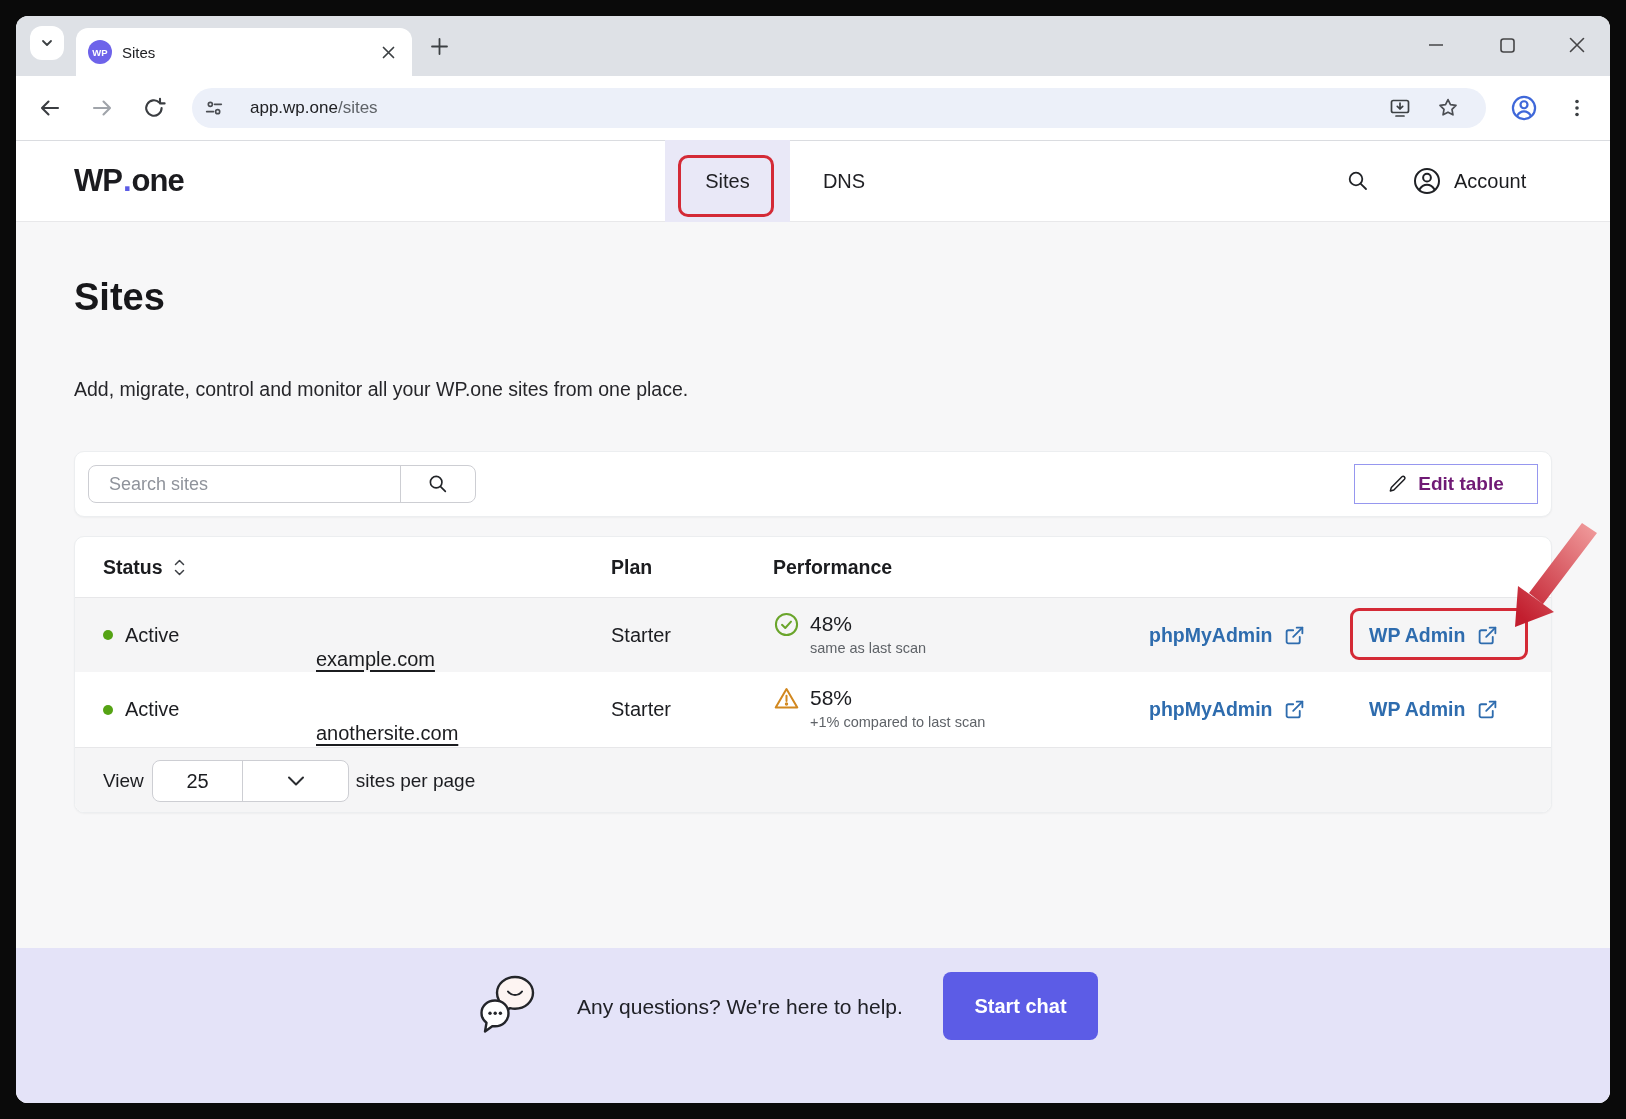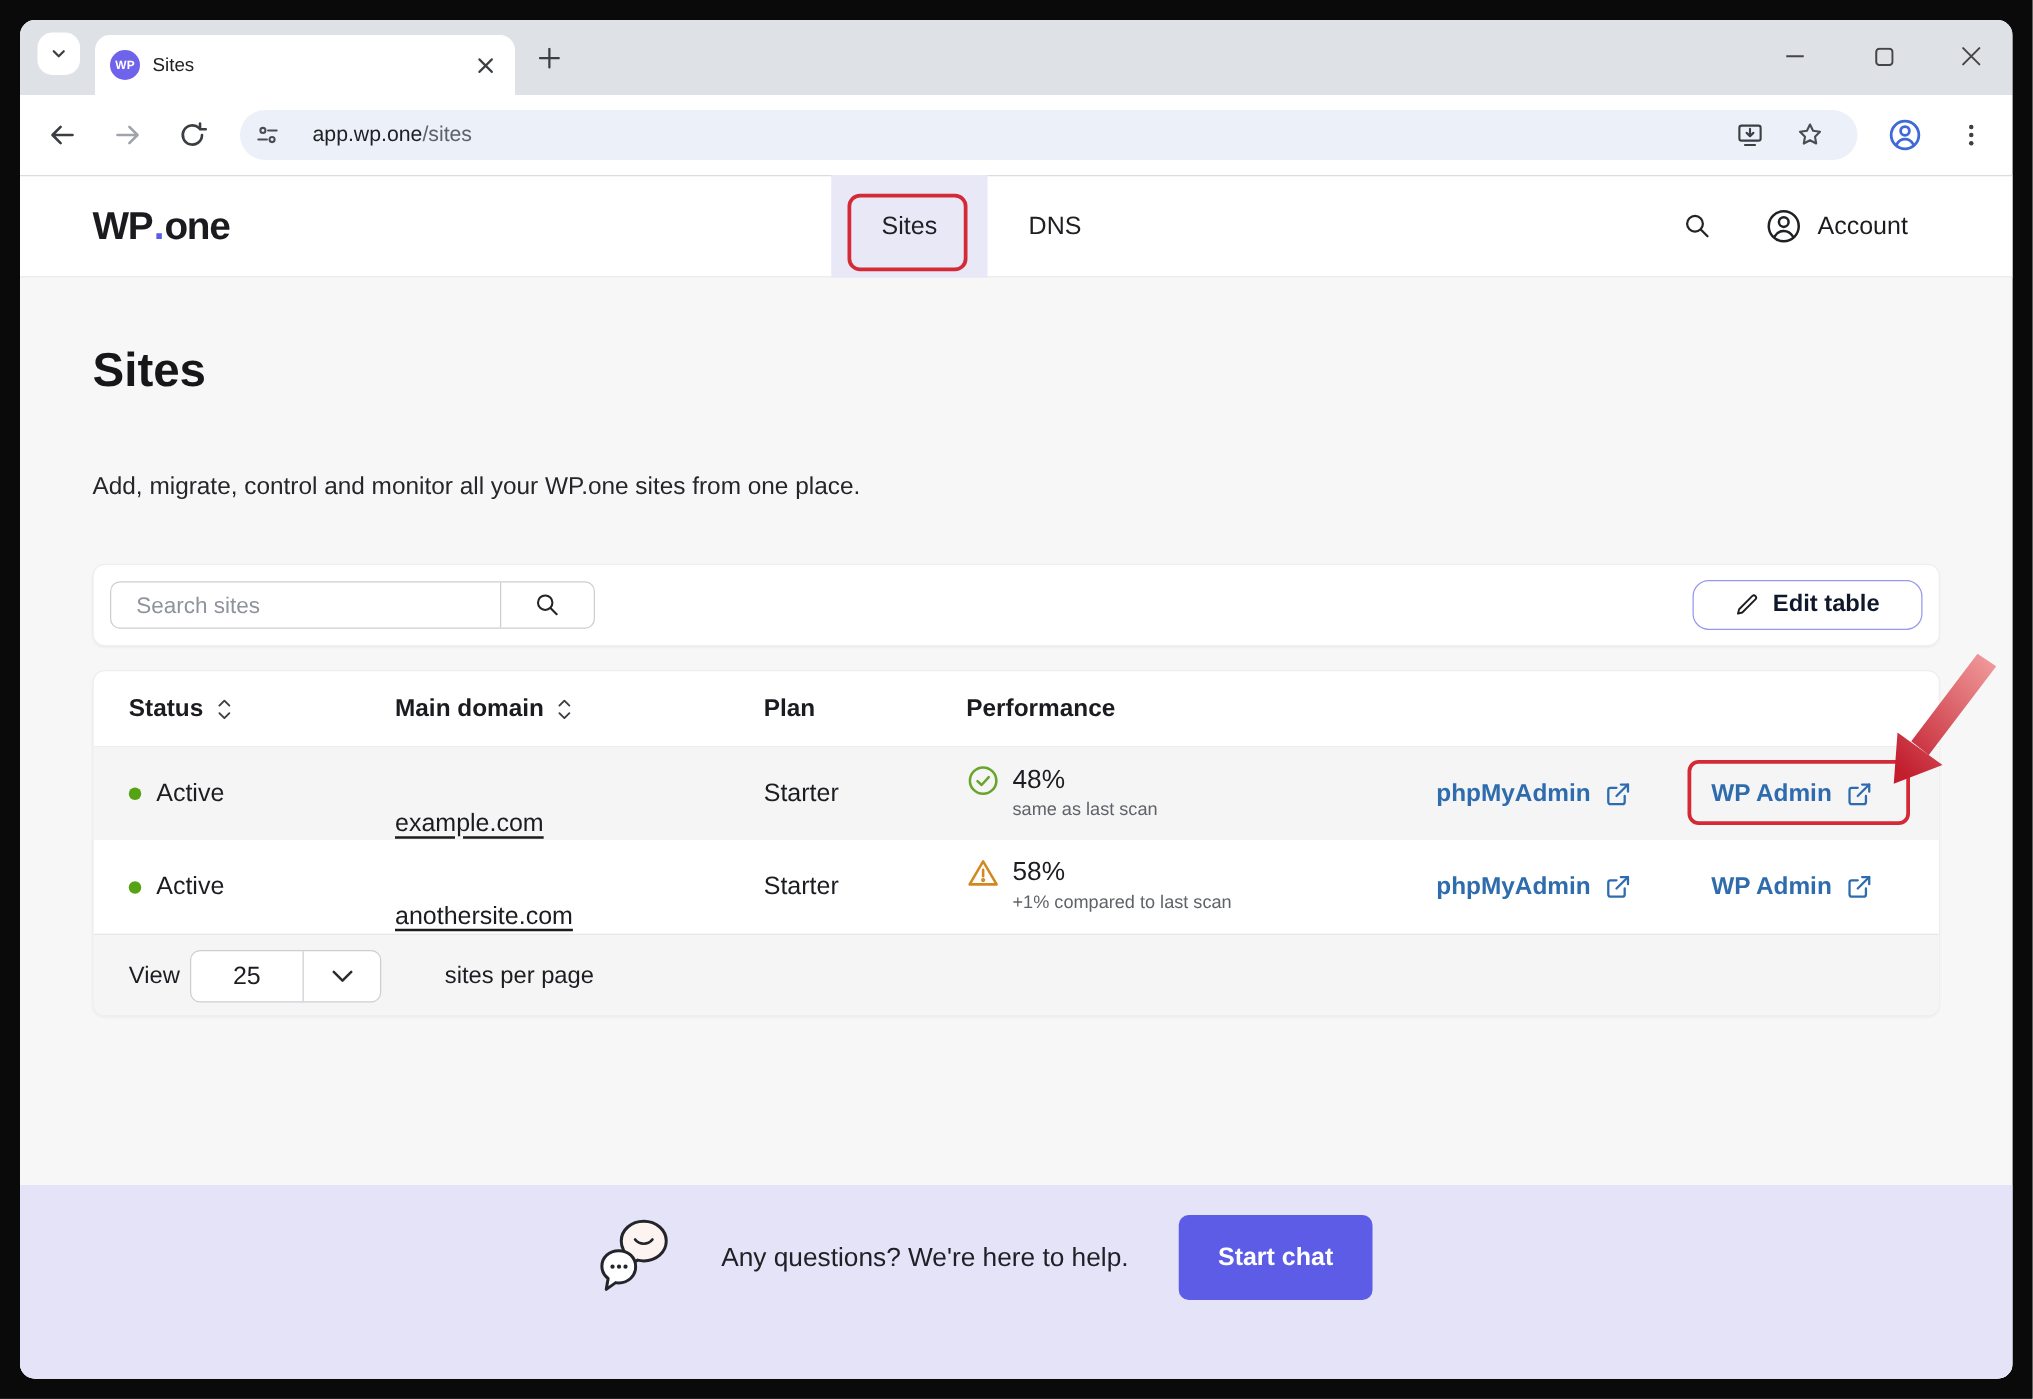--- a/index.html
+++ b/index.html
@@ -41,37 +41,37 @@
   .btn-primary{background:#5c5ce6;color:#fff;border-radius:8px;display:flex;align-items:center;justify-content:center;gap:12px;font-size:20px;font-weight:bold;}
   .addsite{left:1359px;top:272px;width:177px;height:62px;}
 
   .card{background:#fff;border:1px solid #eceef0;border-radius:10px;box-shadow:0 1px 2px rgba(0,0,0,.04);box-sizing:border-box;}
   .card1{left:58px;top:435px;width:1478px;height:66px;}
   .searchbox{left:72px;top:449px;width:388px;height:38px;border:1px solid #cdced3;border-radius:8px;display:flex;align-items:center;box-sizing:border-box;background:#fff;}
   .searchbox input{border:none;outline:none;flex:1;font-size:18px;padding:0 0 0 20px;color:#1c1d21;font-family:inherit;background:transparent;}
   .searchbox input::placeholder{color:#8f939b;}
   .searchdivider{width:1px;height:100%;background:#cdced3;}
   .searchbtn{width:74px;height:100%;display:flex;align-items:center;justify-content:center;}
-  .edittable{left:1338px;top:448px;width:184px;height:40px;border:1.5px solid #9697ef;border-radius:13px;background:#fff;display:flex;align-items:center;justify-content:center;gap:10px;font-size:19px;font-weight:bold;color:#0f172a;box-sizing:border-box;}
+  .edittable{left:1338px;top:448px;width:184px;height:40px;border:1.5px solid #9697ef;border-radius:0;background:#fff;display:flex;align-items:center;justify-content:center;gap:10px;font-size:19px;font-weight:bold;color:#701a75;box-sizing:border-box;}
 
   .card2{left:58px;top:520px;width:1478px;height:277px;overflow:hidden;}
   .thead{position:absolute;left:0;top:0;width:100%;height:61px;border-bottom:1px solid #e7e7e9;box-sizing:border-box;}
   .th{position:absolute;top:0;height:61px;display:flex;align-items:center;gap:10px;font-size:19.5px;font-weight:bold;color:#1b1c1f;}
   .trow{position:absolute;left:0;width:100%;height:74px;}
   .row-gray{background:#f5f5f6;}
   .row2{height:75px;background:#fff;}
   .cell{position:absolute;top:0;height:100%;display:flex;align-items:center;font-size:20px;color:#1c1d21;}
   .statusdot{width:10px;height:10px;border-radius:50%;background:#55a314;margin-right:12px;}
   .domainlink{color:#1b1c1f;text-decoration:underline;text-underline-offset:4px;margin-top:48px;}
   .perf{position:absolute;display:flex;align-items:flex-start;gap:10px;}
   .perfval{font-size:21px;color:#1c1d21;line-height:26px;}
   .perfnote{font-size:14.5px;color:#5f6368;margin-top:3px;}
   .extlink{position:absolute;top:0;height:100%;display:flex;align-items:center;gap:12px;font-size:19.5px;font-weight:bold;color:#2e6cae;}
   .tfoot{position:absolute;left:0;top:210px;width:100%;height:67px;background:#f5f5f6;border-top:1px solid #e7e7e9;display:flex;align-items:center;box-sizing:border-box;font-size:19px;color:#1c1d21;}
-  .pagesize{position:absolute;left:77px;top:12px;width:153px;height:42px;background:#fff;border:1px solid #cdced3;border-radius:8px;display:flex;align-items:center;box-sizing:border-box;}
+  .pagesize{position:absolute;left:77px;top:12px;width:197px;height:42px;background:#fff;border:1px solid #cdced3;border-radius:8px;display:flex;align-items:center;box-sizing:border-box;}
   .pagesize .num{width:89px;text-align:center;font-size:20px;color:#1c1d21;}
   .pagesize .div{width:1px;height:100%;background:#cdced3;}
   .pagesize .chev{flex:1;display:flex;align-items:center;justify-content:center;}
 
   .helpband{left:0;top:932px;width:100%;height:155px;background:#e4e3f8;}
   .helptext{left:561px;top:932px;height:118px;display:flex;align-items:center;font-size:21px;color:#202127;}
   .startchat{left:927px;top:956px;width:155px;height:68px;}
 
   svg{display:block;}
 </style>
@@ -221,27 +221,20 @@
     <svg width="20" height="20" viewBox="0 0 24 24" fill="none" stroke="#1c1d21" stroke-width="1.8" stroke-linecap="round" stroke-linejoin="round">
           <path d="M16.7 3.3a2.2 2.2 0 0 1 3.1 3.1L7 19.2 2.8 20.3 4 16.1z"></path>
         </svg>
     <span>Edit table</span>
   </div>
 
   <div class="abs card card2">
     <div class="thead">
       <div class="th" style="left:28px;">
         <span>Status</span>
-        <svg width="13" height="19" viewBox="0 0 13 19" fill="none" stroke="#3c3f44" stroke-width="1.5" stroke-linecap="round" stroke-linejoin="round">
-              <path d="M2.5 6.5L6.5 2.5l4 4"></path>
-              <path d="M2.5 12.5l4 4 4-4"></path>
-            </svg>
-      </div>
-      <div class="th" style="left:241px;">
-        <span>Main domain</span>
         <svg width="13" height="19" viewBox="0 0 13 19" fill="none" stroke="#3c3f44" stroke-width="1.5" stroke-linecap="round" stroke-linejoin="round">
               <path d="M2.5 6.5L6.5 2.5l4 4"></path>
               <path d="M2.5 12.5l4 4 4-4"></path>
             </svg>
       </div>
       <div class="th" style="left:536px;">
         <span>Plan</span>
       </div>
       <div class="th" style="left:698px;">
         <span>Performance</span>

